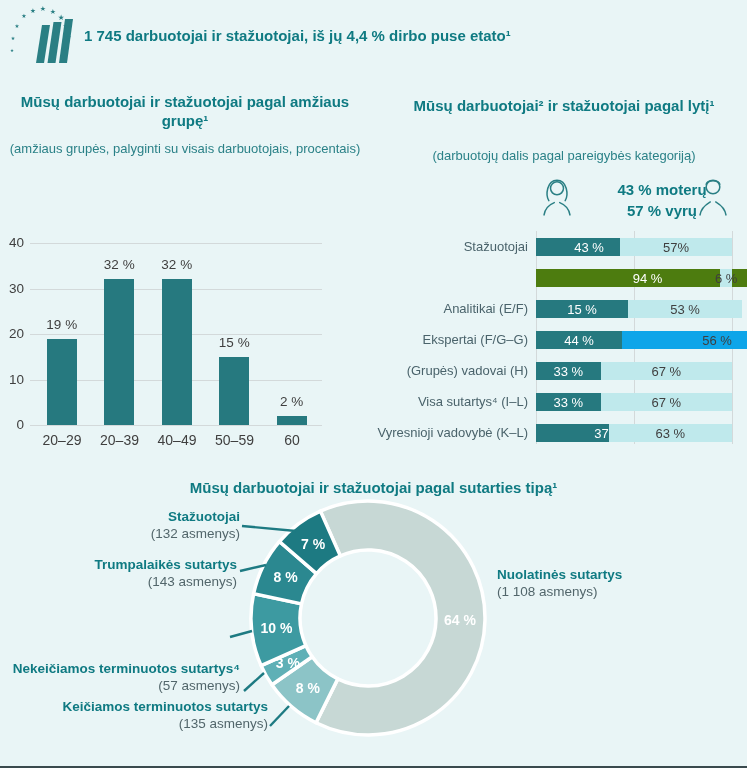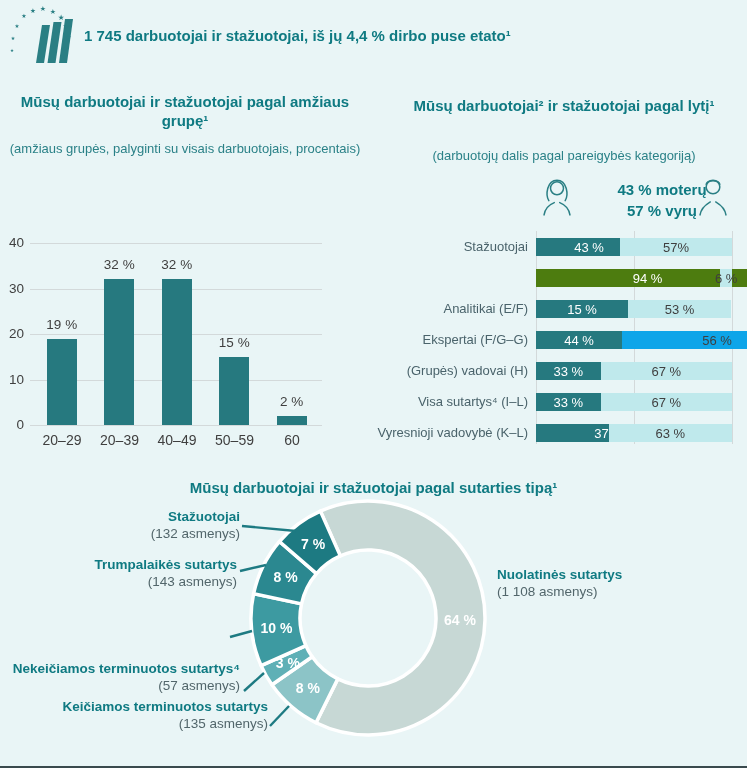--- a/index.html
+++ b/index.html
@@ -152,21 +152,21 @@
         </div>
         <div class="segM tiny" style="left: 184.24px; width: 11.76px; background: rgb(191, 233, 236);">
           <span>6 %</span>
         </div>
       </div>
       <div class="srow-label" style="top: 72px;">Analitikai (E/F)</div>
       <div class="track" style="top: 72px;">
         <div class="segW" style="width: 92.12px; background: rgb(38, 121, 127);">
           <span>15 %</span>
         </div>
-        <div class="segM" style="left: 92.12px; width: 103px; background: rgb(191, 233, 236);">
+        <div class="segM" style="left: 92.12px; width: 114px; background: rgb(191, 233, 236);">
           <span>53 %</span>
         </div>
       </div>
       <div class="srow-label" style="top: 103px;">Ekspertai (F/G–G)</div>
       <div class="track" style="top: 103px;">
         <div class="segW" style="width: 86.24px; background: rgb(38, 121, 127);">
           <span>44 %</span>
         </div>
         <div class="segM" style="left: 86.24px; width: 109.76px; background: #0ea5e9; padding-left: 40px;">
           <span>56 %</span>

